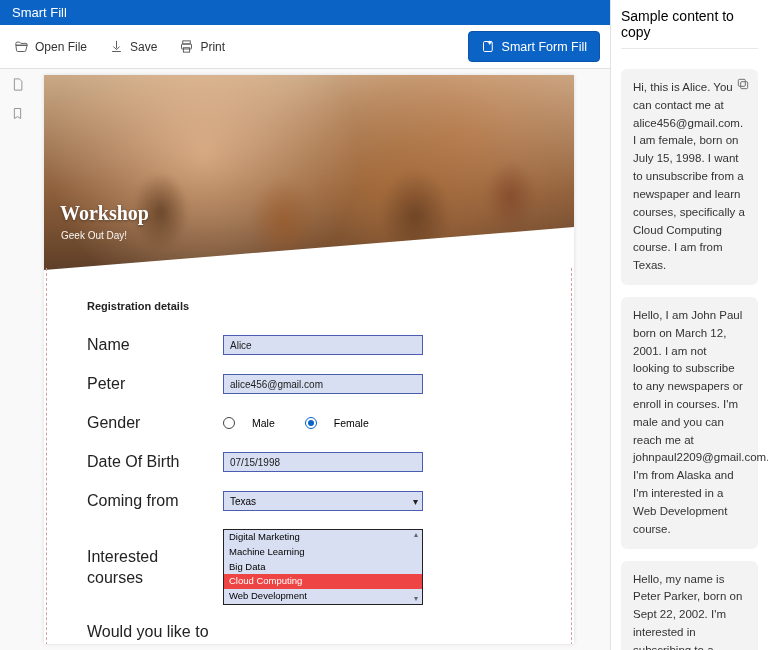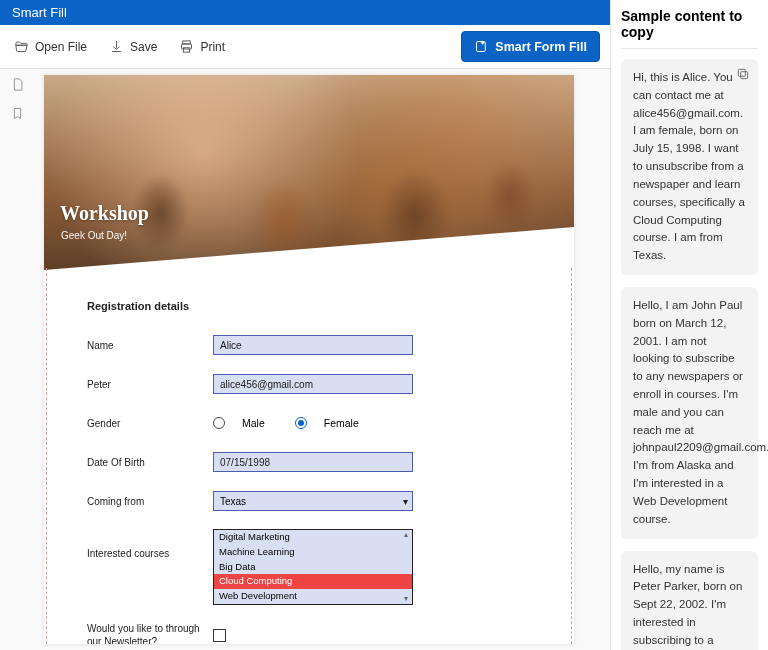--- a/index.html
+++ b/index.html
@@ -20,22 +20,22 @@
     position: relative;
   }
   .right {
     flex: 1;
     border-left: 1px solid #e1e1e1;
     padding: 8px 10px;
     overflow-y: auto;
   }
   .right h3 {
     font-size: 14px;
-    font-weight: 700;
-    margin-bottom: 10px;
+    font-weight: 400;
+    margin-bottom: 20px;
     padding-bottom: 8px;
     border-bottom: 1px solid #e8e8e8;
   }
   .sample {
     background: #f3f3f3;
     border-radius: 6px;
     padding: 10px 12px;
     font-size: 11.5px;
     line-height: 1.55;
     margin-bottom: 12px;
@@ -76,21 +76,21 @@
   .spacer { flex: 1; }
   .smartbtn {
     background: #0b63c6;
     color: #fff;
     border-radius: 4px;
     padding: 7px 12px;
     display: inline-flex;
     align-items: center;
     gap: 6px;
     font-size: 12.5px;
-    font-weight: 700;
+    font-weight: 400;
     cursor: pointer;
     border: 1px solid #0a55a9;
   }
   .smartbtn svg { width: 15px; height: 15px; stroke: #fff; fill: none; stroke-width: 1.6; }
   
   .docwrap {
     flex: 1;
     background: #f9f9f9;
     display: flex;
     overflow: hidden;
@@ -163,22 +163,22 @@
     color: #222;
   }
   .row {
     display: flex;
     align-items: center;
     margin-bottom: 17px;
     min-height: 22px;
   }
   .row.tall { align-items: flex-start; }
   .lbl {
-    width: 126px;
-    font-size: 10px;
+    width: 136px;
+    font-size: 16px;
     color: #222;
     line-height: 1.3;
     padding-right: 8px;
   }
   .fld { flex: 0 0 200px; border-radius: 7px; }
   .txtin {
     width: 200px;
     height: 20px;
     border: 1px solid #4a5db0;
     background: #d8dff2;

